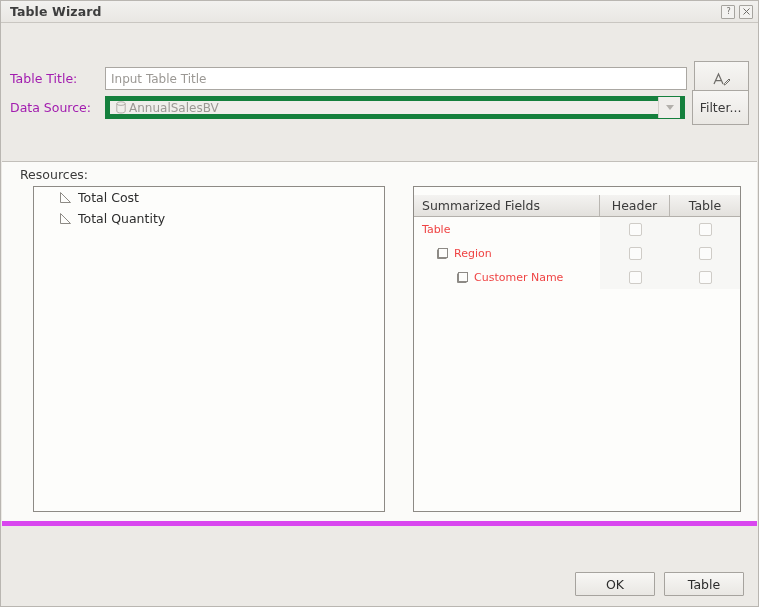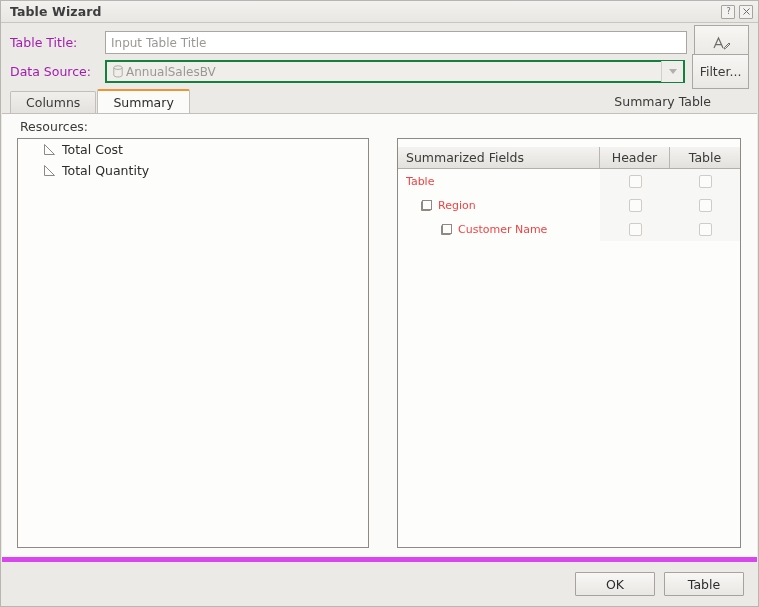--- a/index.html
+++ b/index.html
@@ -14,20 +14,21 @@
   }
 
   .dialog {
     position: relative;
     width: 759px;
     height: 607px;
     background: #eceae6;
     border: 1px solid #b9b6b1;
     display: flex;
     flex-direction: column;
+    gap: 36px;
   }
 
   
   .titlebar {
     height: 22px;
     min-height: 22px;
     background: linear-gradient(to bottom, #f2f1ef 0%, #e9e7e3 100%);
     border-bottom: 1px solid #c9c6c1;
     display: flex;
     align-items: center;
@@ -75,21 +76,21 @@
     background: #ffffff;
     border: 1px solid #aaa7a2;
     display: flex;
     align-items: center;
     padding: 0 5px;
     font-size: 12px;
     color: #9b9894;
   }
   .txtfield.readonly {
     background: #f0eeeb;
-    border: 2px solid #15803d;
+    border: 5px solid #15803d;
     color: #9b9894;
     padding-right: 0;
   }
   .db-icon {
     width: 12px; height: 13px;
     margin-right: 2px;
     flex-shrink: 0;
   }
   .ds-value { flex: 1; }
   .ds-arrow {
@@ -174,21 +175,21 @@
     font-size: 12.5px;
     color: #3a3a3a;
     margin: 0 0 4px 9px;
   }
   .cols {
     flex: 1;
     display: flex;
     gap: 0;
     min-height: 0;
   }
-  .left-col { width: 352px; display: flex; flex-direction: column; margin-left: 6px; }
+  .left-col { width: 352px; display: flex; flex-direction: column; margin-left: 22px; }
   .gap-col { width: 28px; }
   .right-col { flex: 1; display: flex; flex-direction: column; margin-right: 7px; }
 
   .listbox {
     flex: 1;
     background: #fdfdfb;
     border: 1px solid #8d8a85;
     overflow: hidden;
     min-height: 0;
   }
@@ -325,26 +326,20 @@
         </svg>
         <span class="ds-value">AnnualSalesBV</span>
         <span class="ds-arrow">
           <span class="caret-dn"></span>
         </span>
       </div>
       <div class="sidebtn">Filter...</div>
     </div>
   </div>
 
-  <div class="tabstrip">
-    <div class="tab">Columns</div>
-    <div class="tab active">Summary</div>
-    <div class="tab-spacer"></div>
-    <div class="summary-table-label">Summary Table</div>
-  </div>
 
   <div class="body-panel">
     <div class="res-label">Resources:</div>
 
     <div class="cols">
 
       <div class="left-col">
         <div class="listbox">
           <div class="res-item">
             <svg class="tri-icon" viewBox="0 0 13 13">

